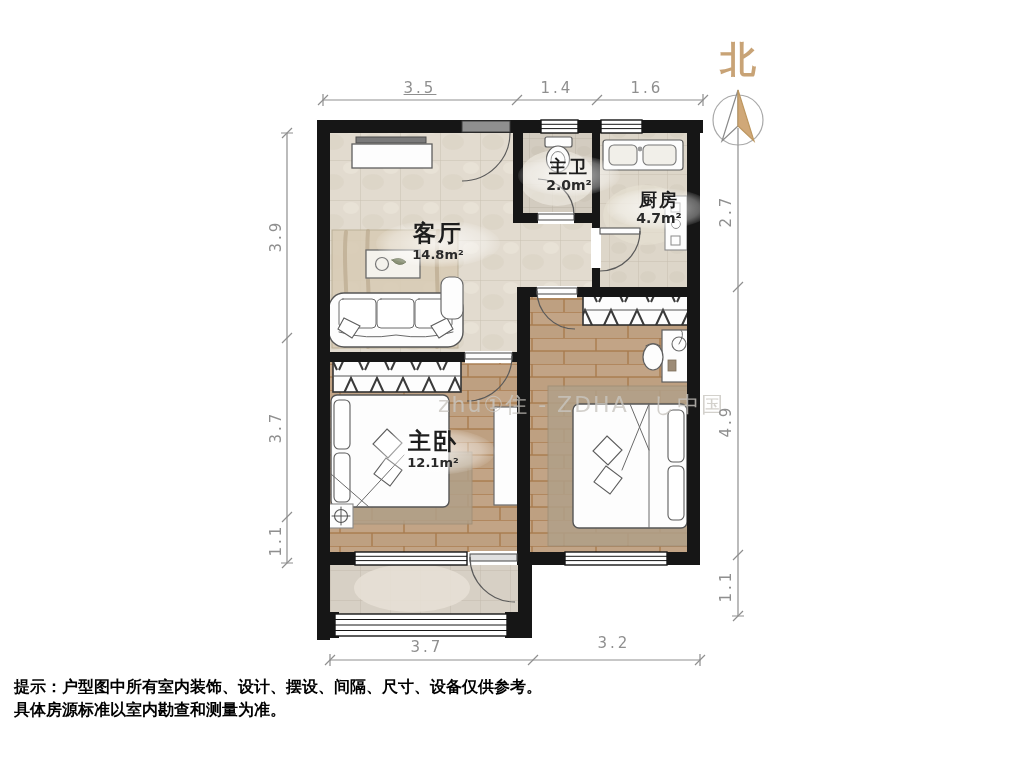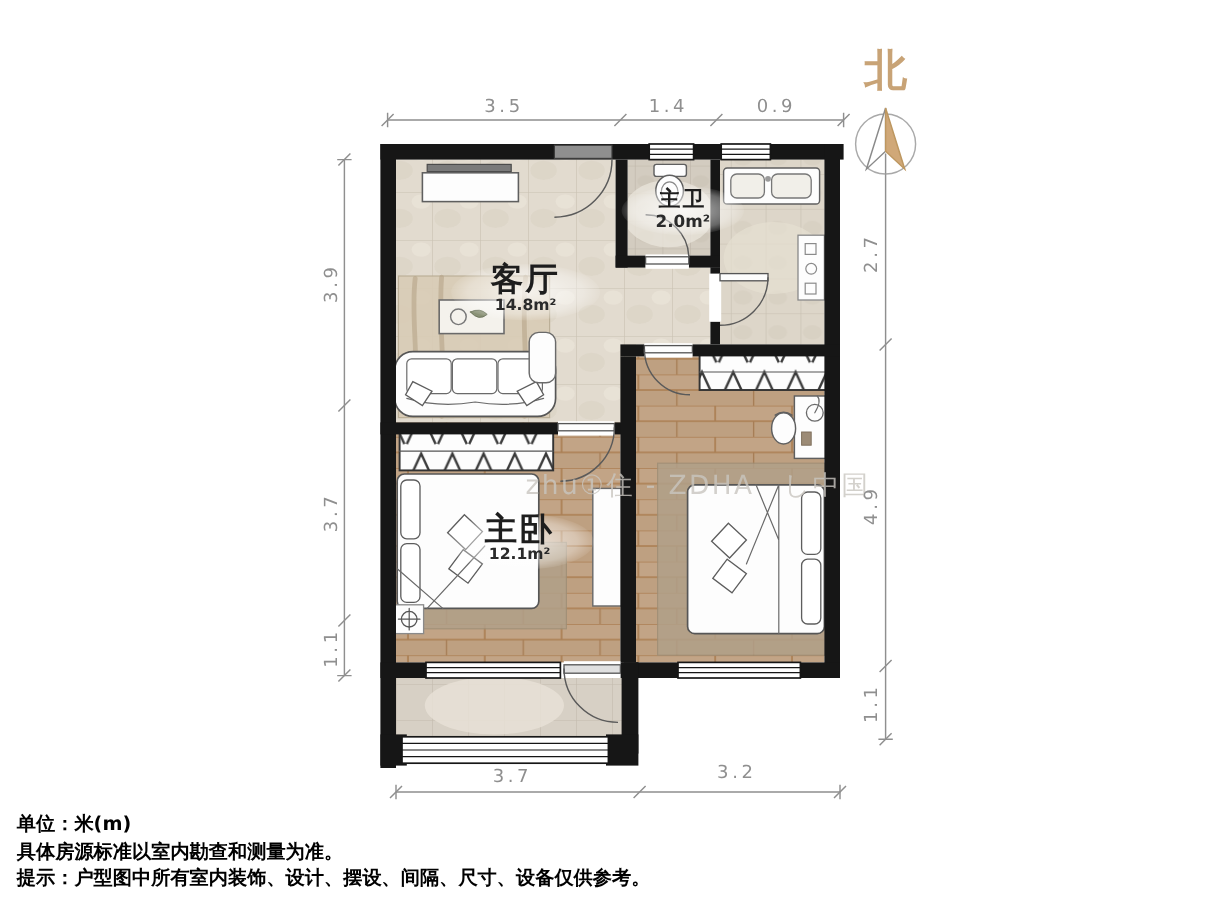--- a/index.html
+++ b/index.html
@@ -9,21 +9,21 @@
   }
   #stage{position:absolute;left:0;top:0;width:1024px;height:768px;}
   svg.plan{position:absolute;left:0;top:0;}
   
   .room-label{
     position:absolute;display:flex;flex-direction:column;align-items:center;
     color:#1d1d1d;text-align:center;pointer-events:none;
     background:radial-gradient(ellipse at center, rgba(255,255,255,0.75) 0%, rgba(255,255,255,0.35) 55%, rgba(255,255,255,0) 75%);
     padding:2px 10px;border-radius:50%;justify-content:space-between;
   }
-  .room-label .rname{font-size:27px;font-weight:bold;letter-spacing:2px;line-height:23px;}
+  .room-label .rname{font-size:23px;font-weight:bold;letter-spacing:2px;line-height:23px;}
   .room-label .rarea{font-size:13px;font-weight:600;line-height:20px;color:#2a2a2a;}
   .room-label.small .rname{font-size:18px;line-height:20px;}
   .room-label.small .rarea{font-size:14px;line-height:17px;}
   
   .dim{
     position:absolute;color:#8f8f8f;font-size:15px;letter-spacing:3px;
     text-align:center;pointer-events:none;white-space:nowrap;
   }
   .dim.vert{transform:rotate(-90deg);transform-origin:center center;}
   
@@ -294,41 +294,44 @@
 <div class="watermark">zhu①住 - ZDHA　し中国</div>
 
 <div class="room-label" style="left:376px;top:220px;width:104px;">
   <span class="rname">客厅</span>
   <span class="rarea">14.8m²</span>
 </div>
 <div class="room-label small" style="left:518px;top:155px;width:82px;">
   <span class="rname">主卫</span>
   <span class="rarea">2.0m²</span>
 </div>
+<div class="room-label small" style="left:607px;top:188px;width:84px;">
+  <span class="rname">厨房</span>
+  <span class="rarea">4.7m²</span>
+</div>
 <div class="room-label" style="left:371px;top:428px;width:104px;">
   <span class="rname">主卧</span>
   <span class="rarea">12.1m²</span>
 </div>
 
-<div class="dim" style="left:390px;top:79px;width:60px;">3.5</div>
+<div class="dim" style="left:390px;top:79px;width:60px;text-decoration:underline;">3.5</div>
 <div class="dim" style="left:527px;top:79px;width:60px;">1.4</div>
-<div class="dim" style="left:617px;top:79px;width:60px;">0.9</div>
+<div class="dim" style="left:617px;top:79px;width:60px;">1.6</div>
 
 <div class="dim vert" style="left:246px;top:227px;width:60px;">3.9</div>
 <div class="dim vert" style="left:246px;top:418px;width:60px;">3.7</div>
 <div class="dim vert" style="left:246px;top:531px;width:60px;">1.1</div>
 
 <div class="dim vert" style="left:696px;top:202px;width:60px;">2.7</div>
 <div class="dim vert" style="left:696px;top:412px;width:60px;">4.9</div>
 <div class="dim vert" style="left:696px;top:577px;width:60px;">1.1</div>
 
 <div class="dim" style="left:397px;top:638px;width:60px;">3.7</div>
 <div class="dim" style="left:584px;top:634px;width:60px;">3.2</div>
 
 <div class="north">北</div>
 
 <div class="notes">
-  <div>单位：米(m)</div>
+  <div>提示：户型图中所有室内装饰、设计、摆设、间隔、尺寸、设备仅供参考。</div>
   <div>具体房源标准以室内勘查和测量为准。</div>
-  <div>提示：户型图中所有室内装饰、设计、摆设、间隔、尺寸、设备仅供参考。</div>
 </div>
 
 </div>
 
 </body></html>

